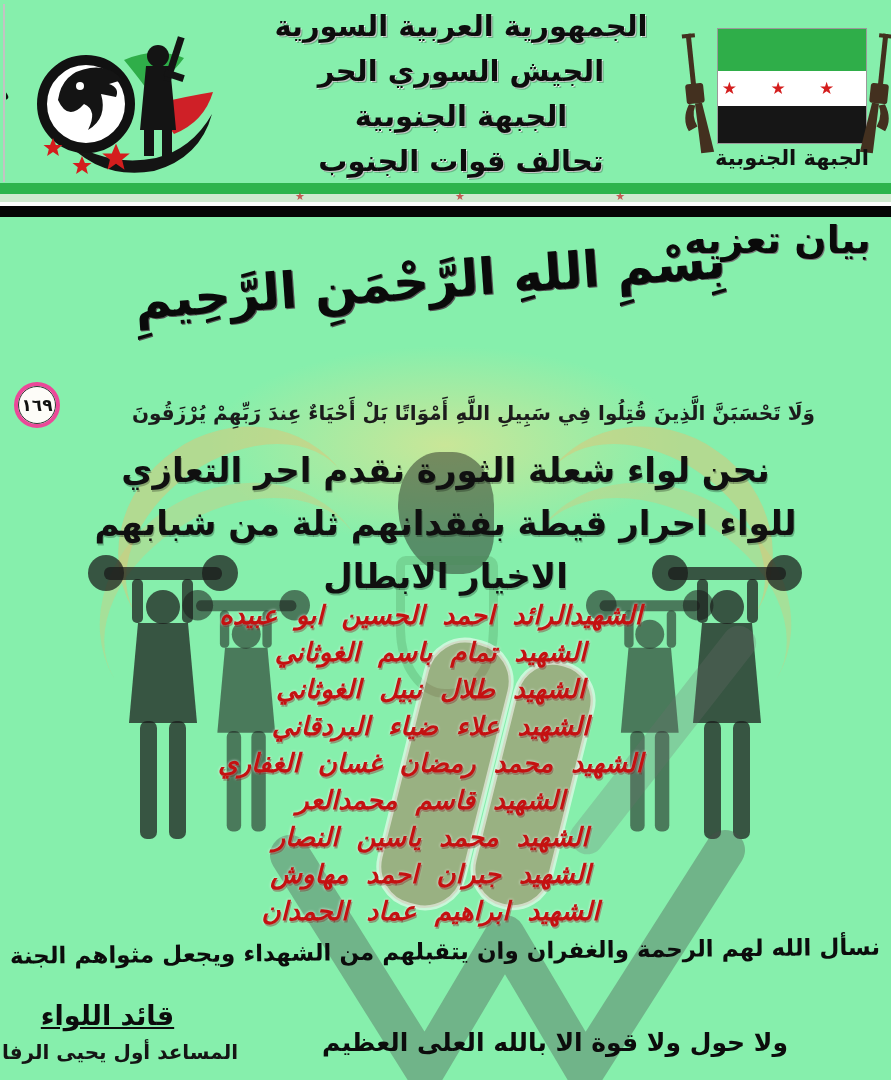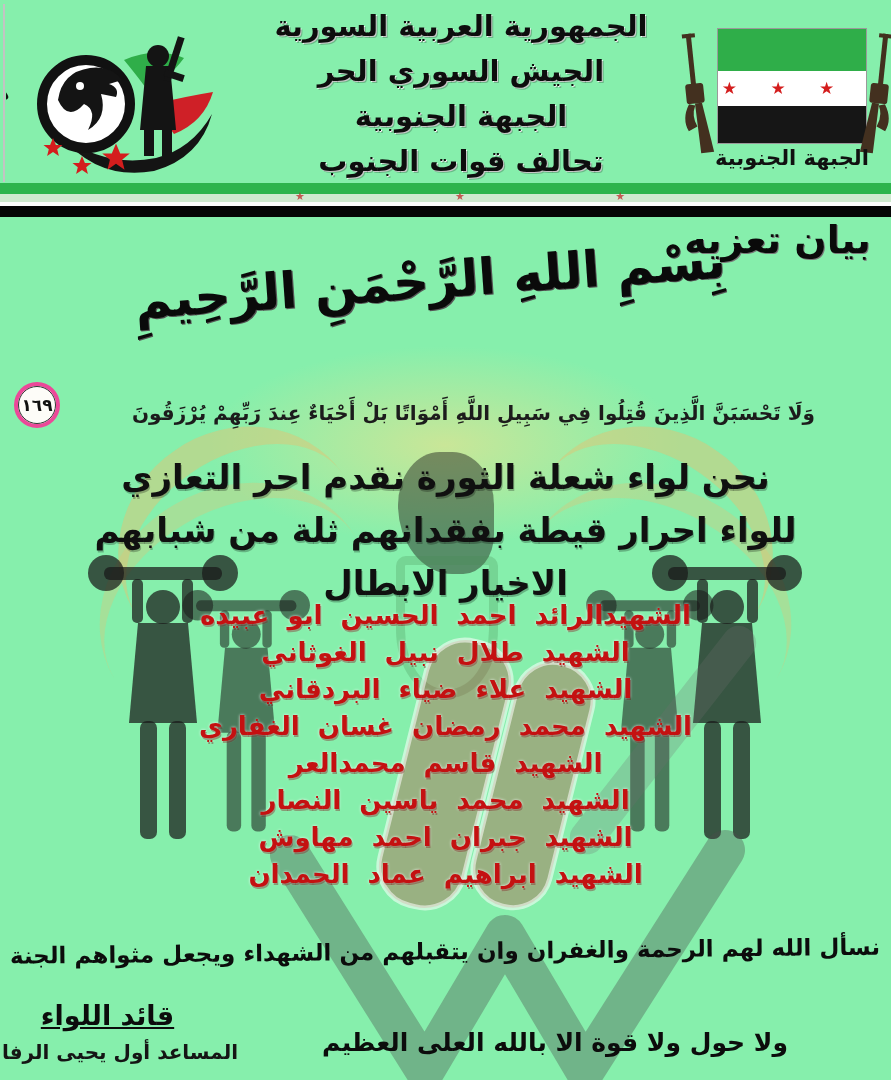--- a/index.html
+++ b/index.html
@@ -73,27 +73,27 @@
     width:46px; height:46px; border:4px solid #ec4899; border-radius:50%;
     display:flex; align-items:center; justify-content:center; flex:0 0 auto;
     background:#fdfcf8;
   }
   .medallion-inner{
     width:38px; height:38px; border:1px solid #333; border-radius:50%;
     display:flex; align-items:center; justify-content:center;
     font-size:17px; font-weight:bold; color:#111;
   }
   
-  .intro{ left:40px; top:444px; width:811px; text-align:center;margin-top:7px; }
+  .intro{ left:40px; top:444px; width:811px; text-align:center; }
   .intro-line{
     font-size:34px; font-weight:900; color:#101010; line-height:53px;
     text-shadow:1px 2px 0 rgba(0,0,0,.25);
   }
   
-  .martyrs{ left:30px; top:597px; width:831px; text-align:center; }
+  .martyrs{ left:15px; top:597px; width:831px; text-align:center;font-style:italic; }
   .martyr{
     font-size:26px; font-weight:900; color:#c41111; line-height:37px;
     word-spacing:9px;
     text-shadow:1px 2px 0 rgba(110,0,0,.35), 0 0 3px rgba(255,255,255,.9);
   }
   
   .dua{
     left:50px; top:938px; width:830px; text-align:center;
     font-size:23px; font-weight:900; color:#0c0c0c; white-space:nowrap;
     transform:rotate(-0.6deg);
@@ -269,20 +269,21 @@
   </div>
 
   <div class="layer content intro">
     <div class="intro-line">نحن لواء شعلة الثورة نقدم احر التعازي</div>
     <div class="intro-line">للواء احرار قيطة بفقدانهم ثلة من شبابهم</div>
     <div class="intro-line">الاخيار الابطال</div>
   </div>
 
   <div class="layer content martyrs">
     <div class="martyr">الشهيدالرائد احمد الحسين ابو عبيده</div>
+    <div class="martyr">الشهيد تمام باسم الغوثاني</div>
     <div class="martyr">الشهيد طلال نبيل الغوثاني</div>
     <div class="martyr">الشهيد علاء ضياء البردقاني</div>
     <div class="martyr">الشهيد محمد رمضان غسان الغفاري</div>
     <div class="martyr">الشهيد قاسم محمدالعر</div>
     <div class="martyr">الشهيد محمد ياسين النصار</div>
     <div class="martyr">الشهيد جبران احمد مهاوش</div>
     <div class="martyr">الشهيد ابراهيم عماد الحمدان</div>
   </div>
 
   <div class="layer content dua">نسأل الله لهم الرحمة والغفران وان يتقبلهم من الشهداء ويجعل مثواهم الجنة</div>

